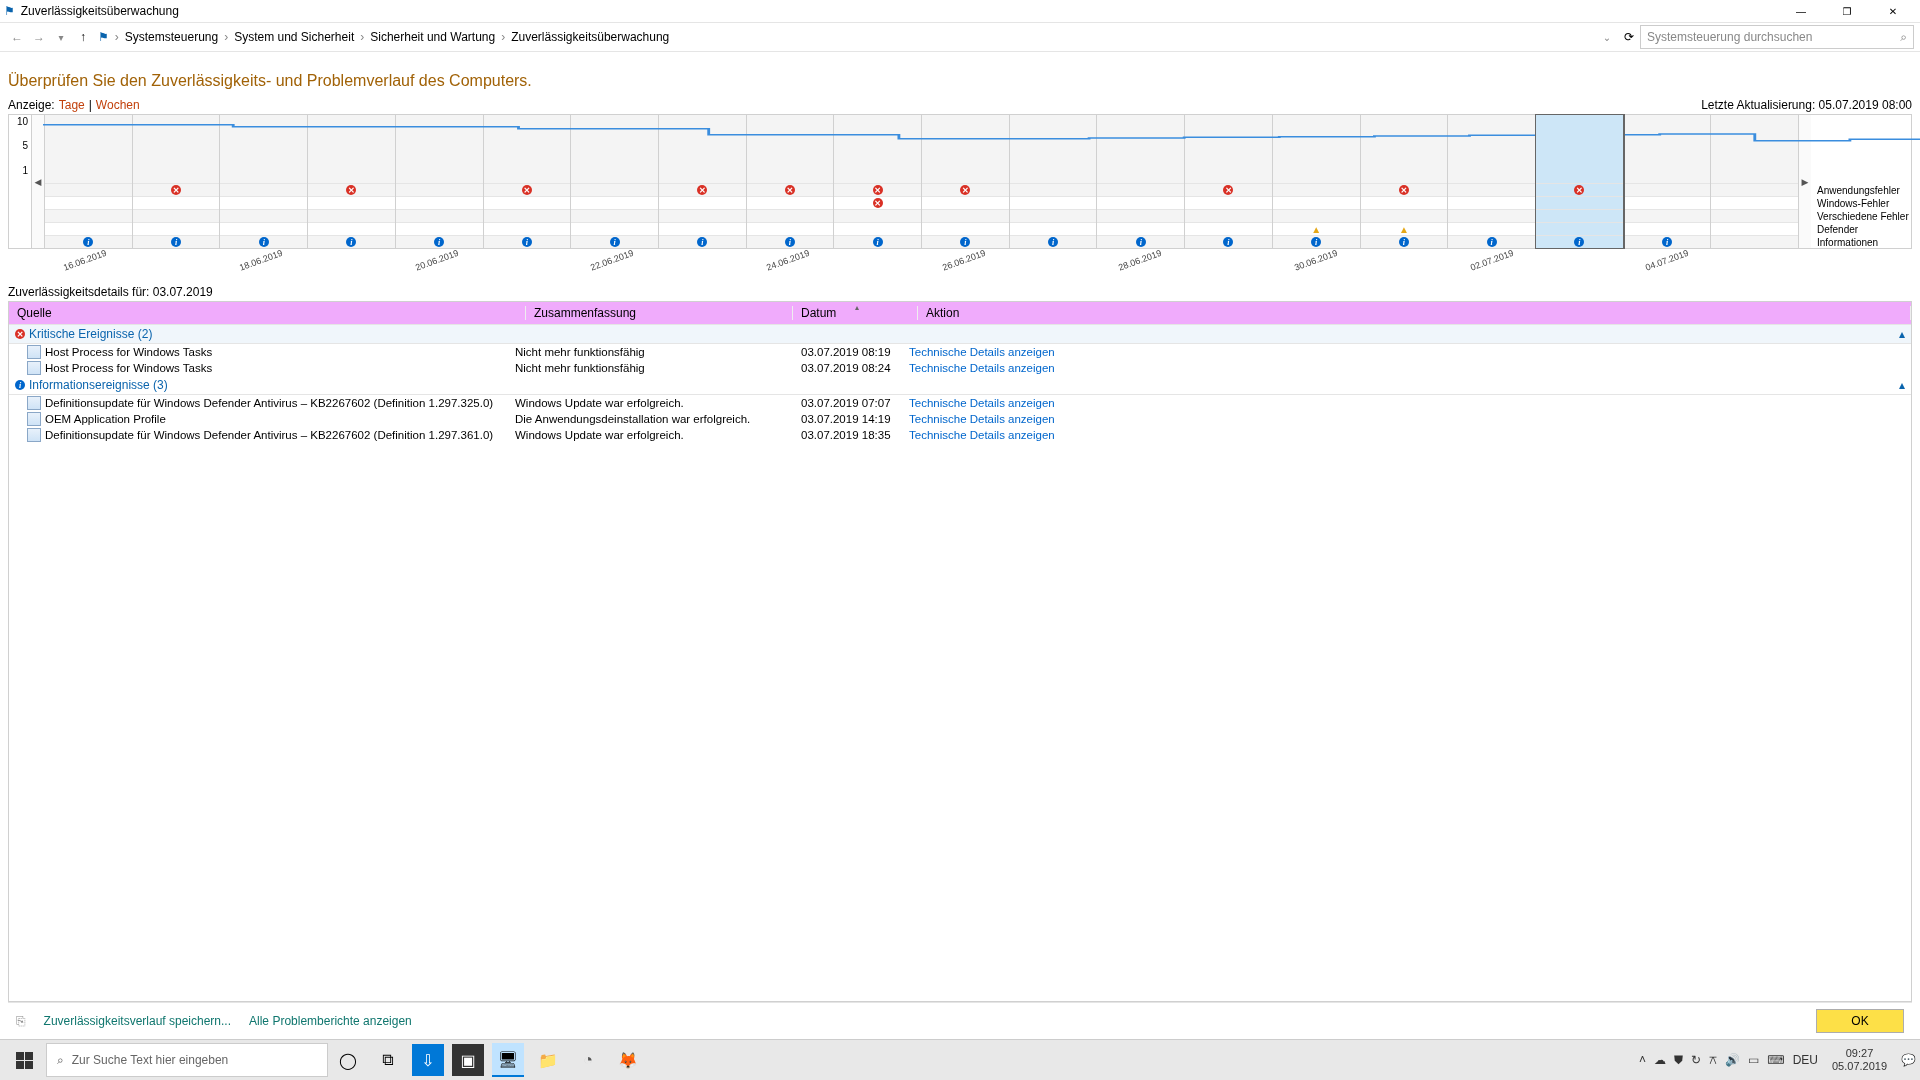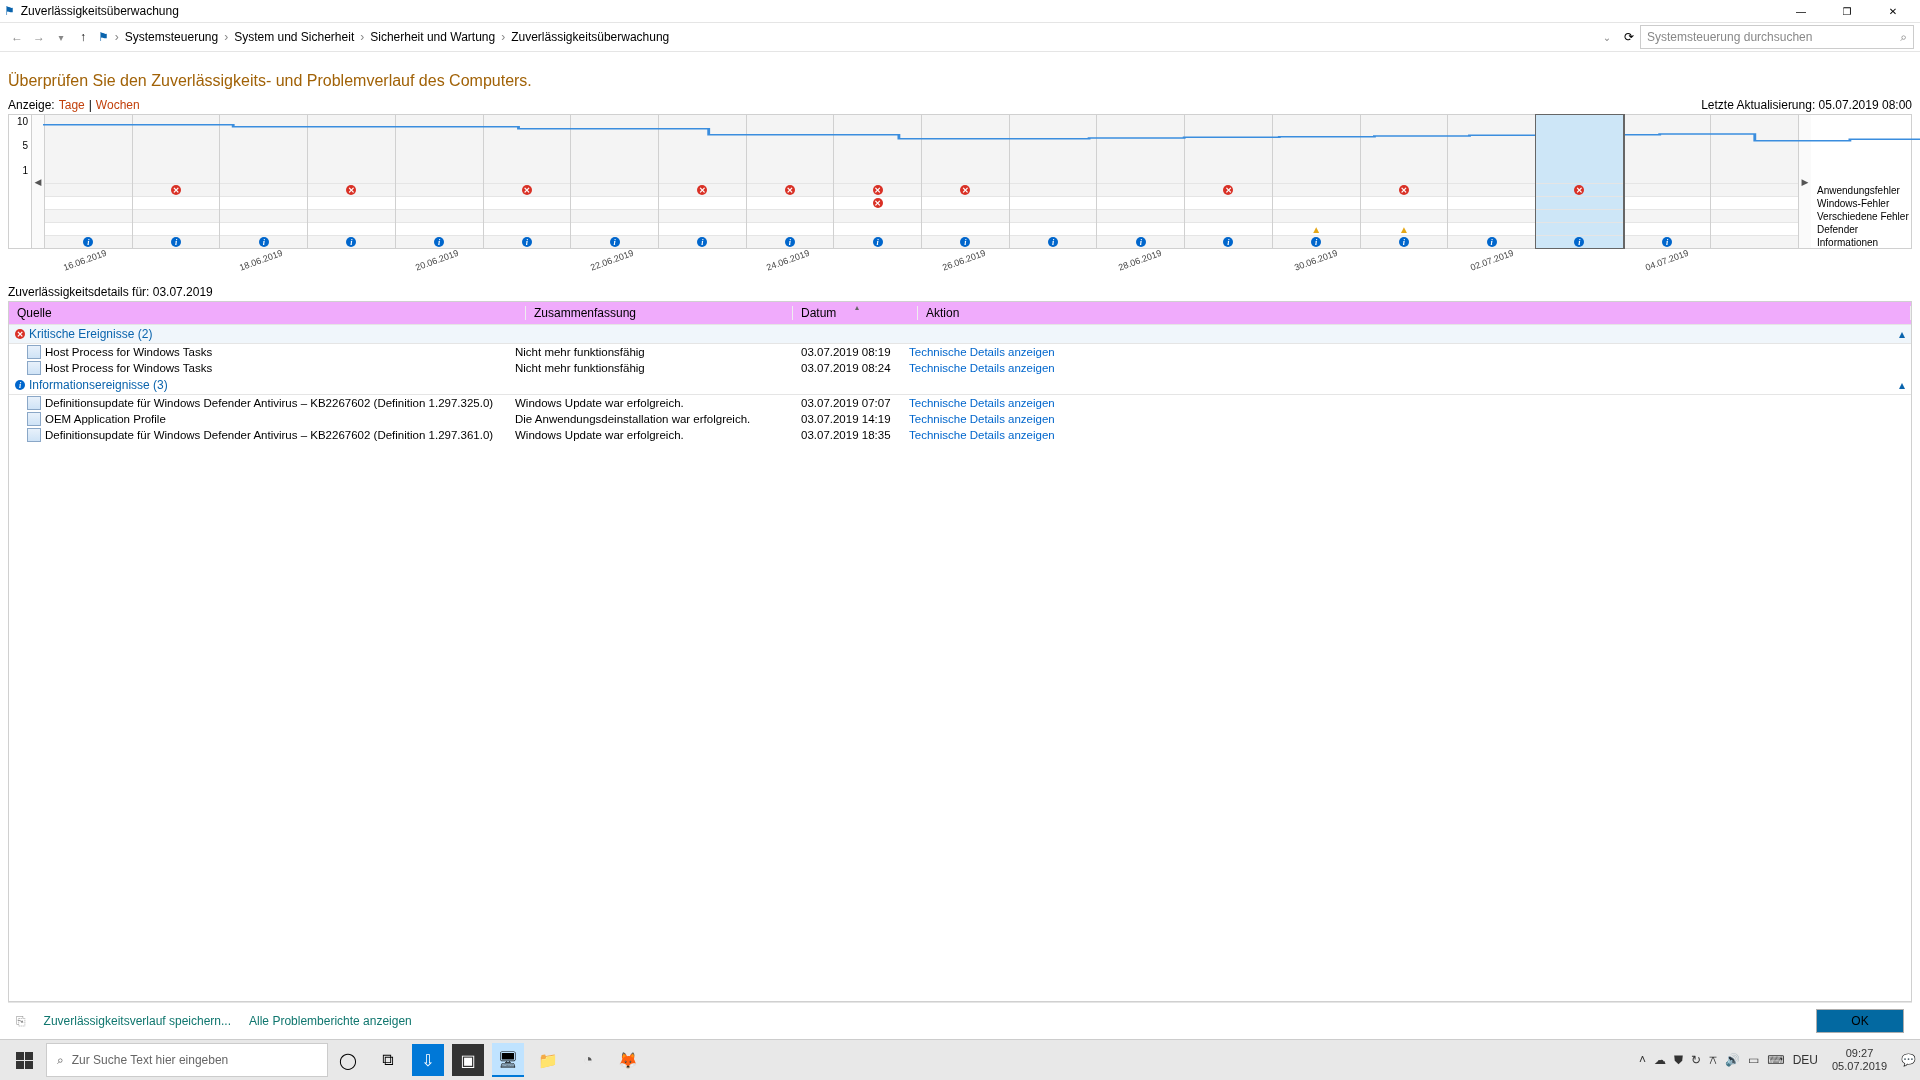--- a/index.html
+++ b/index.html
@@ -65,21 +65,21 @@
 .row{display:flex;align-items:center;height:16px;font-size:11.5px;padding-left:18px}
 .row .c1{width:488px;display:flex;align-items:center;gap:4px}
 .row .c2{width:286px}
 .row .c3{width:108px}
 .row .c4{flex:1}
 .row .c4 a{color:#0066cc;text-decoration:none;cursor:pointer}
 .appicon{width:12px;height:12px;border:1px solid #8aa7c7;background:linear-gradient(#e8f1fb,#cfe3f6);font-size:8px;display:flex;align-items:center;justify-content:center}
 
 .footerlinks{border-top:1px solid #e5e5e5;padding:6px 8px;display:flex;align-items:center;gap:18px}
 .footerlinks a{color:#0f766e;text-decoration:none;cursor:pointer}
-.okbtn{margin-left:auto;width:86px;height:22px;border:1px solid #adadad;background:#0369a1;display:flex;align-items:center;justify-content:center}
+.okbtn{margin-left:auto;width:86px;height:22px;border:1px solid #adadad;background:#fde047;display:flex;align-items:center;justify-content:center}
 
 .taskbar{height:40px;background:#e8e8e8;border-top:1px solid #ccc;display:flex;align-items:center;padding:0 4px}
 .startbtn{width:40px;height:40px;display:flex;align-items:center;justify-content:center}
 .winlogo{display:grid;grid-template-columns:8px 8px;grid-template-rows:8px 8px;gap:1px}
 .winlogo span{background:#333}
 .tbsearch{width:260px;height:32px;background:#fff;border:1px solid #ccc;display:flex;align-items:center;gap:8px;padding:0 10px;color:#666;margin-left:2px}
 .tbicon{width:40px;height:40px;display:flex;align-items:center;justify-content:center;font-size:16px}
 .tray{margin-left:auto;display:flex;align-items:center;gap:8px;font-size:12px;color:#333}
 .clock{text-align:center;font-size:11px;line-height:13px;padding:0 6px}
 svg{display:block}

